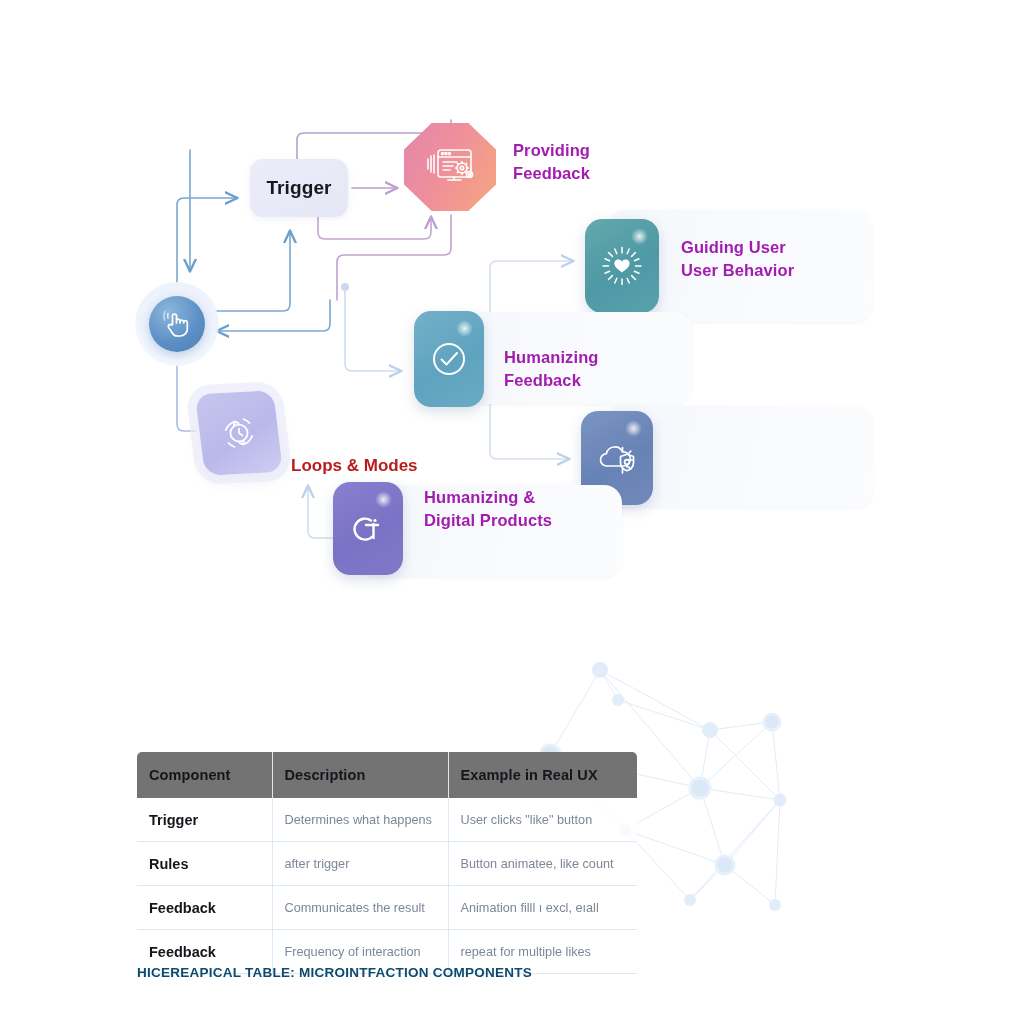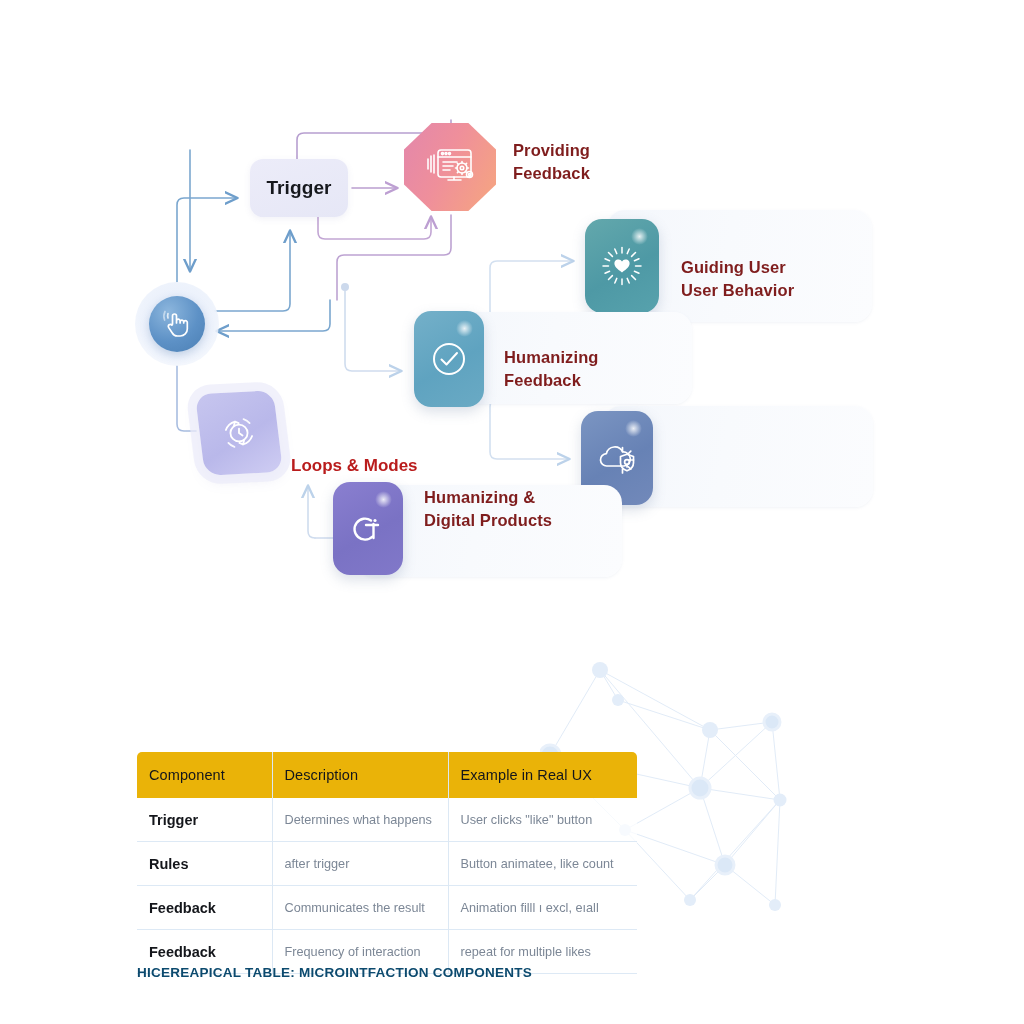--- a/index.html
+++ b/index.html
@@ -72,21 +72,21 @@
     position:absolute;border-radius:17px;
     display:flex;align-items:center;justify-content:center;
     box-shadow:0 5px 13px rgba(90,115,150,.22);
   }
   .ftile::after{
     content:"";position:absolute;right:11px;top:9px;width:17px;height:17px;
     border-radius:50%;
     background:radial-gradient(circle,rgba(255,255,255,.85) 0%,rgba(255,255,255,0) 70%);
   }
   .flabel{
-    position:absolute;font-size:16.5px;font-weight:bold;color:#7f1d1d;
+    position:absolute;font-size:16.5px;font-weight:bold;color:#a21caf;
     line-height:1.40;letter-spacing:.1px;
   }
 
   
   .section-title{
     position:absolute;left:137px;top:644px;
     font-size:14.5px;font-weight:bold;color:#15171c;letter-spacing:.25px;
   }
   .caption{
     position:absolute;left:137px;top:945px;
@@ -98,21 +98,21 @@
   table.mi{
     position:absolute;left:137px;top:752px;width:500px;
     border-collapse:collapse;table-layout:fixed;
   }
   table.mi th,table.mi td{
     text-align:left;padding:7px 0 7px 12px;vertical-align:middle;
     border-right:1px solid #dce8f4;
   }
   table.mi th:last-child,table.mi td:last-child{border-right:none;}
   table.mi thead th{
-    background:#eab308;font-size:14.5px;font-weight:normal;color:#14161b;
+    background:#737373;font-size:14.5px;font-weight:bold;color:#14161b;
     height:32px;letter-spacing:.1px;margin-top:12px;
   }
   table.mi thead th:first-child{border-top-left-radius:5px;}
   table.mi thead th:last-child{border-top-right-radius:5px;}
   table.mi tbody tr{border-bottom:1px solid #dde9f5;}
   table.mi tbody td{height:29px;background:rgba(255,255,255,.72);}
   td.comp{font-size:14.5px;font-weight:bold;color:#14161b;}
   td.desc,td.exmp{font-size:12.7px;color:#7c8796;font-weight:normal;}
   .col1{width:135px;}.col2{width:176px;}.col3{width:189px;}
 </style>
@@ -239,21 +239,21 @@
           <path d="M28.2,35.4 L30.2,40"></path>
         <path d="M10.6,17.8 L6,15.8"></path>
           <path d="M35.4,28.2 L40,30.2"></path>
         <path d="M28.2,10.6 L30.2,6"></path>
           <path d="M17.8,35.4 L15.8,40"></path>
         <path d="M35.4,17.8 L40,15.8"></path>
           <path d="M10.6,28.2 L6,30.2"></path>
       </g>
     </svg>
   </div>
-  <div class="flabel" style="left:681px;top:236px;margin-top:20px;">
+  <div class="flabel" style="left:681px;top:236px;">
     <span>Guiding User</span><br>
     <span>User Behavior</span>
   </div>
 
   <div class="fcard" style="left:437px;top:312px;width:255px;height:92px;"></div>
   <div class="ftile" style="left:414px;top:311px;width:70px;height:96px;background:linear-gradient(150deg,#74b0c9 0%,#5fa3c0 55%,#6aaac4 100%);">
     <svg width="46" height="46" viewBox="0 0 46 46">
       <g fill="none" stroke="#ffffff" stroke-width="2" stroke-linecap="round" stroke-linejoin="round">
         <circle cx="23" cy="23" r="15"></circle>
         <path d="M15.5,23.5 L20.5,28.5 L31,17"></path>

